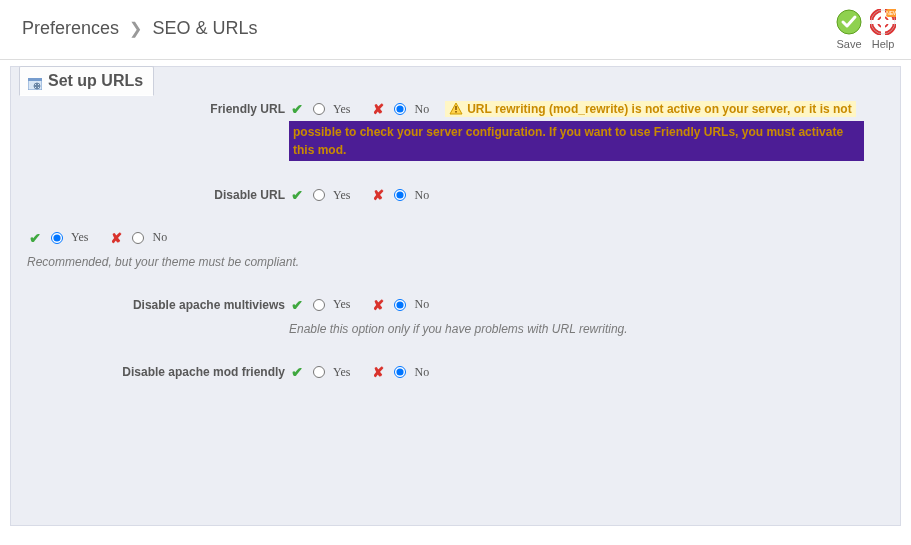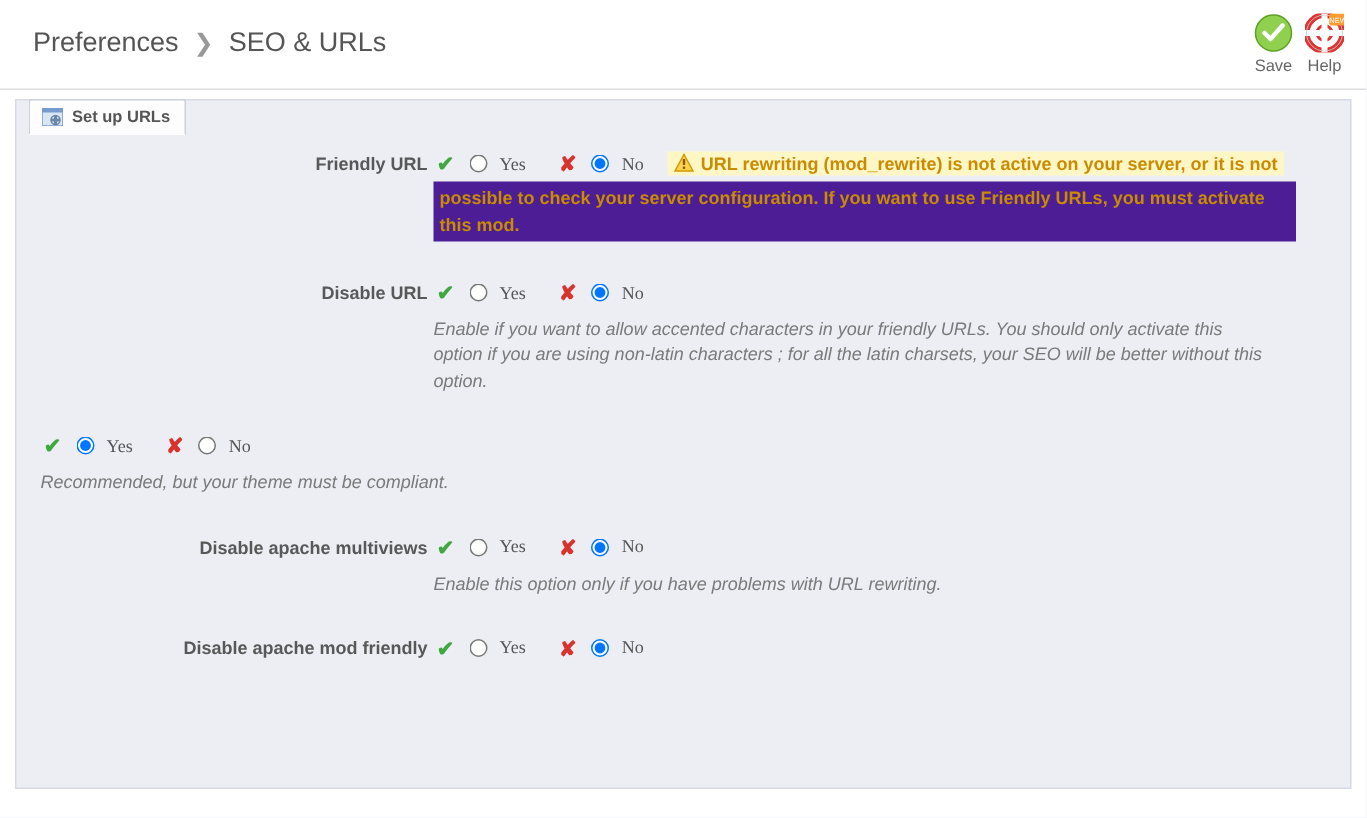--- a/index.html
+++ b/index.html
@@ -55,21 +55,21 @@
     min-height: 460px;
   }
   .tab {
     position: absolute;
     top: -1px;
     left: 8px;
     background: #fff;
     border: 1px solid #ccd0dc;
     border-bottom: 1px solid #fff;
     border-radius: 2px 2px 0 0;
-    font-size: 11px;
+    font-size: 16px;
     font-weight: bold;
     color: #555;
     padding: 5px 10px 5px 8px;
     display: flex;
     align-items: flex-end;
     gap: 6px;
     background: #fdfdfd;
   }
   .tab .tab-icon svg { display:block; }
 
@@ -220,21 +220,20 @@
     <div class="row-label">Disable URL</div>
     <div class="row-body">
       <div class="radio-line">
         <span class="check-mark">✔</span>
         <input type="radio" name="accented" class="radio" style="">
         <span class="opt-label">Yes</span>
         <span class="x-mark">✘</span>
         <input type="radio" name="accented" class="radio" checked="" style="">
         <span class="opt-label">No</span>
       </div>
-      <div class="helptext">Enable if you want to allow accented characters in your friendly URLs. You should only activate this option if you are using non-latin characters ; for all the latin charsets, your SEO will be better without this option.</div>
     </div>
   </div>
 
   <div class="row">
     <div class="row-body">
       <div class="radio-line">
         <span class="check-mark">✔</span>
         <input type="radio" name="canonical" class="radio" checked="" style="">
         <span class="opt-label">Yes</span>
         <span class="x-mark">✘</span>

